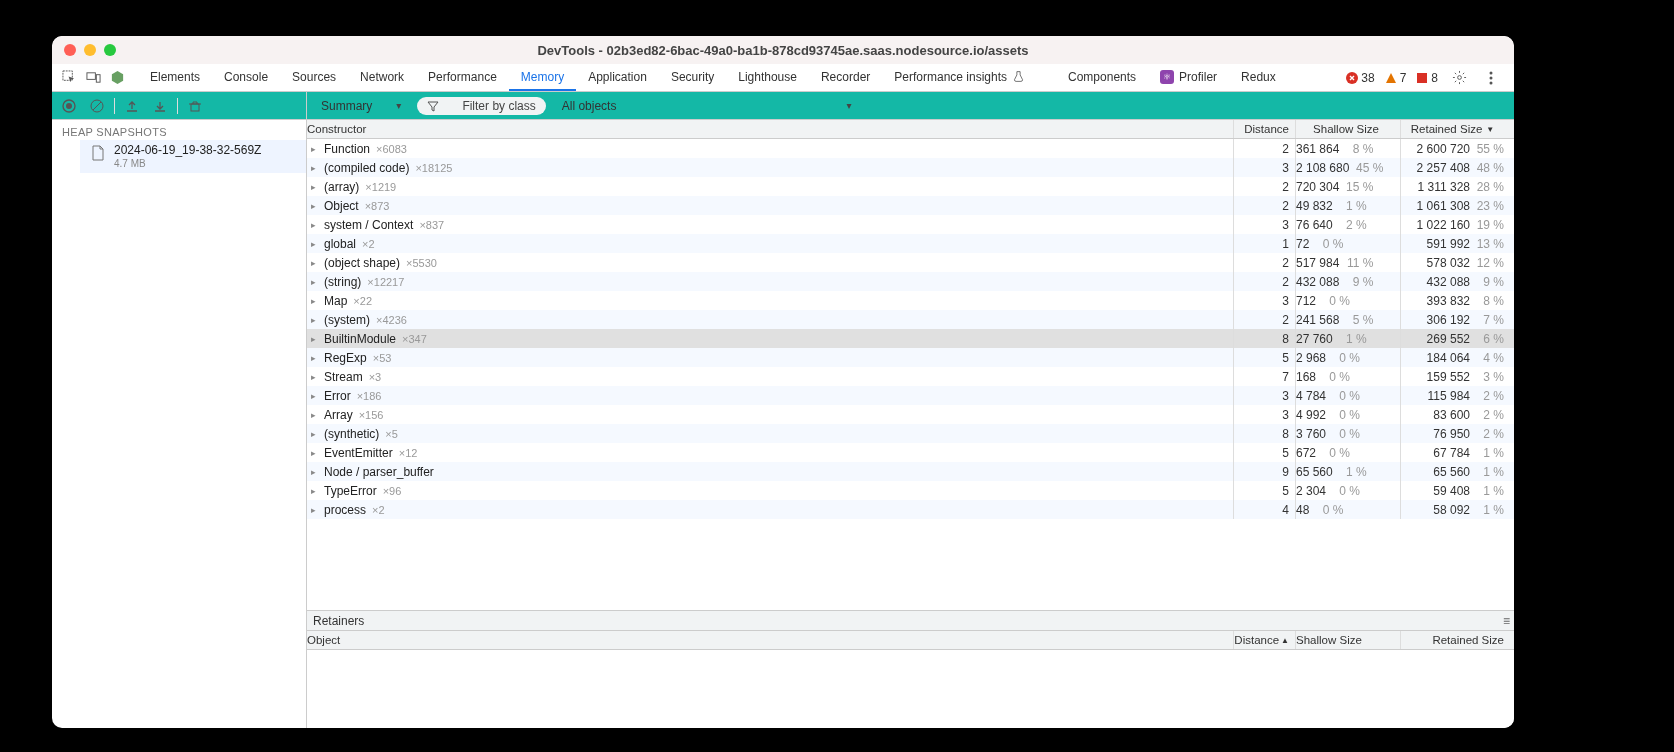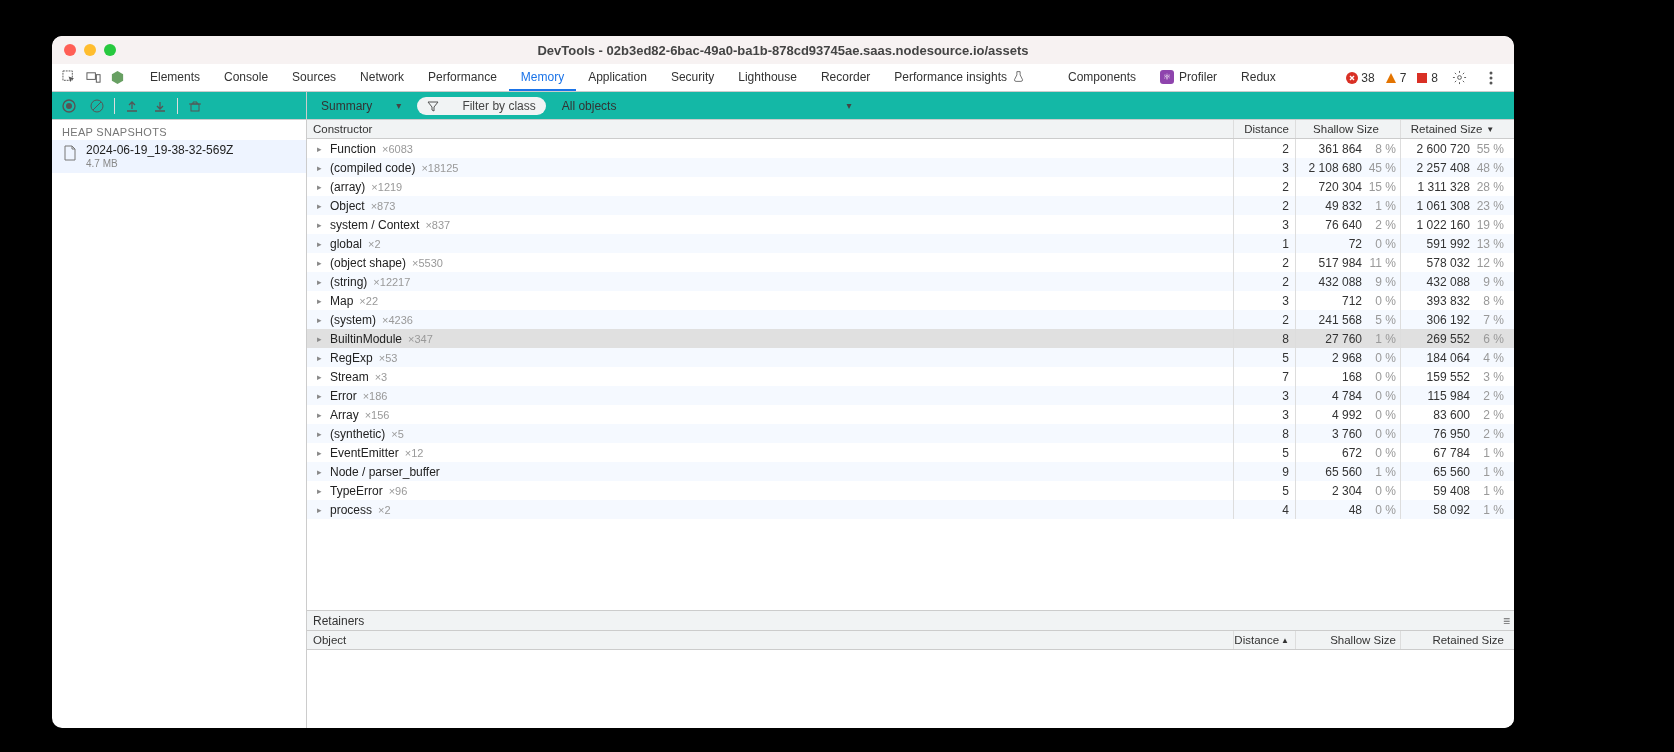--- a/index.html
+++ b/index.html
@@ -27,31 +27,31 @@
 .sb-sep { width: 1px; height: 16px; background: #ddd; }
 .subbar-right { flex: 1; display: flex; align-items: center; gap: 8px; padding: 0 6px; }
 .select { display: flex; align-items: center; gap: 24px; padding: 3px 8px; cursor: pointer; border-radius: 4px; }
 .select::after { content: "▾"; font-size: 10px; color: #444; }
 .chip { display: flex; align-items: center; gap: 23px; padding: 2px 10px; background: #f1f3f4; border-radius: 12px; cursor: text; color: #444; }
 
 .content { flex: 1; display: flex; overflow: hidden; }
 .sidebar { width: 255px; border-right: 1px solid #ccc; display: flex; flex-direction: column; }
 .side-head { padding: 5px 10px; font-size: 12px; color: #333; border-bottom: 1px solid #eee; }
 .side-section { padding: 6px 10px 2px; font-size: 11px; color: #777; letter-spacing: 0.3px; }
-.snap-item { display: flex; gap: 8px; padding: 4px 10px; background: #eef4ff; cursor: pointer; }
+.snap-item { display: flex; gap: 8px; padding: 4px 10px; background: #eef4ff; cursor: pointer; margin-left: 28px; }
 .snap-icon { width: 16px; height: 18px; display: flex; align-items: center; justify-content: center; color: #777; }
 .snap-name { font-size: 12px; color: #222; line-height: 1.15; }
 .snap-size { font-size: 10px; color: #888; }
 
 .main { flex: 1; display: flex; flex-direction: column; overflow: hidden; }
 .grid-head, .grid-row, .ret-head, .ret-colhead { display: flex; align-items: center; height: 19px; padding-right: 8px; }
 .grid-head, .ret-colhead { background: #f1f3f4; border-bottom: 1px solid #ccc; font-size: 11.5px; color: #333; position: relative; }
-.col-constructor { flex: 1; padding-left: 6px; border-right: 1px solid #ddd; height: 100%; display: flex; align-items: center; }
+.col-constructor { flex: 1; border-right: 1px solid #ddd; height: 100%; display: flex; align-items: center; }
 .col-dist { width: 62px; text-align: right; padding-right: 6px; border-right: 1px solid #ddd; height: 100%; display: flex; align-items: center; justify-content: flex-end; }
-.col-shallow { width: 105px; text-align: right; border-right: 1px solid #ddd; height: 100%; display: flex; align-items: center; justify-content: flex-end; padding-right: 4px; }
+.col-shallow { width: 105px; text-align: right; border-right: 1px solid #ddd; height: 100%; display: flex; align-items: center; padding-right: 4px; }
 .col-retained { width: 105px; text-align: right; height: 100%; display: flex; align-items: center; justify-content: flex-end; padding-right: 2px; }
 .col-shallow .v, .col-retained .v { text-align: right; }
 .col-shallow .p, .col-retained .p { width: 34px; text-align: right; color: #999; padding-left: 4px; }
 .grid-head .col-shallow, .grid-head .col-retained { justify-content: center; }
 .grid-head .sort::after { content: "▼"; font-size: 8px; margin-left: 4px; }
 .grid-body { flex: 1; overflow: auto; background: #fff; }
 .grid-row { font-size: 12px; border-bottom: 0; }
 .grid-row:nth-child(odd) { background: #fff; }
 .grid-row:nth-child(even) { background:#f5f9ff; }
 .grid-row.sel { background: #e0e0e0 !important; }

